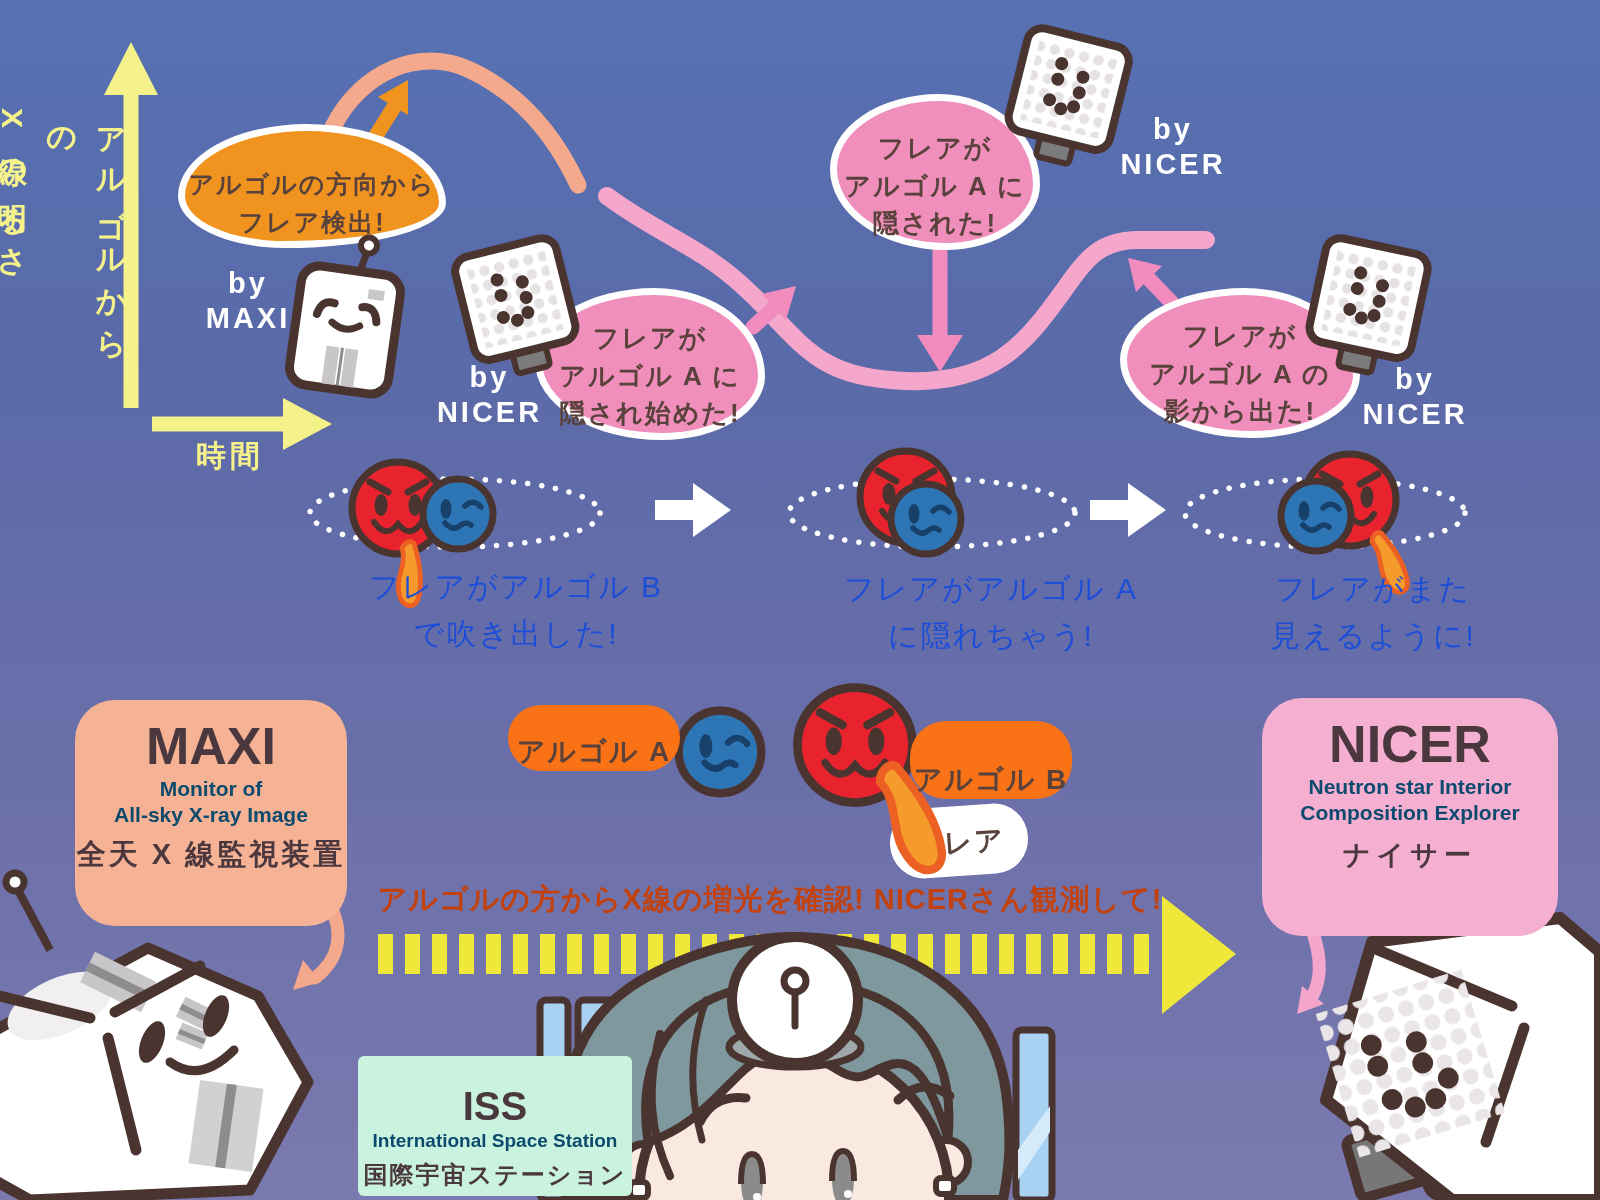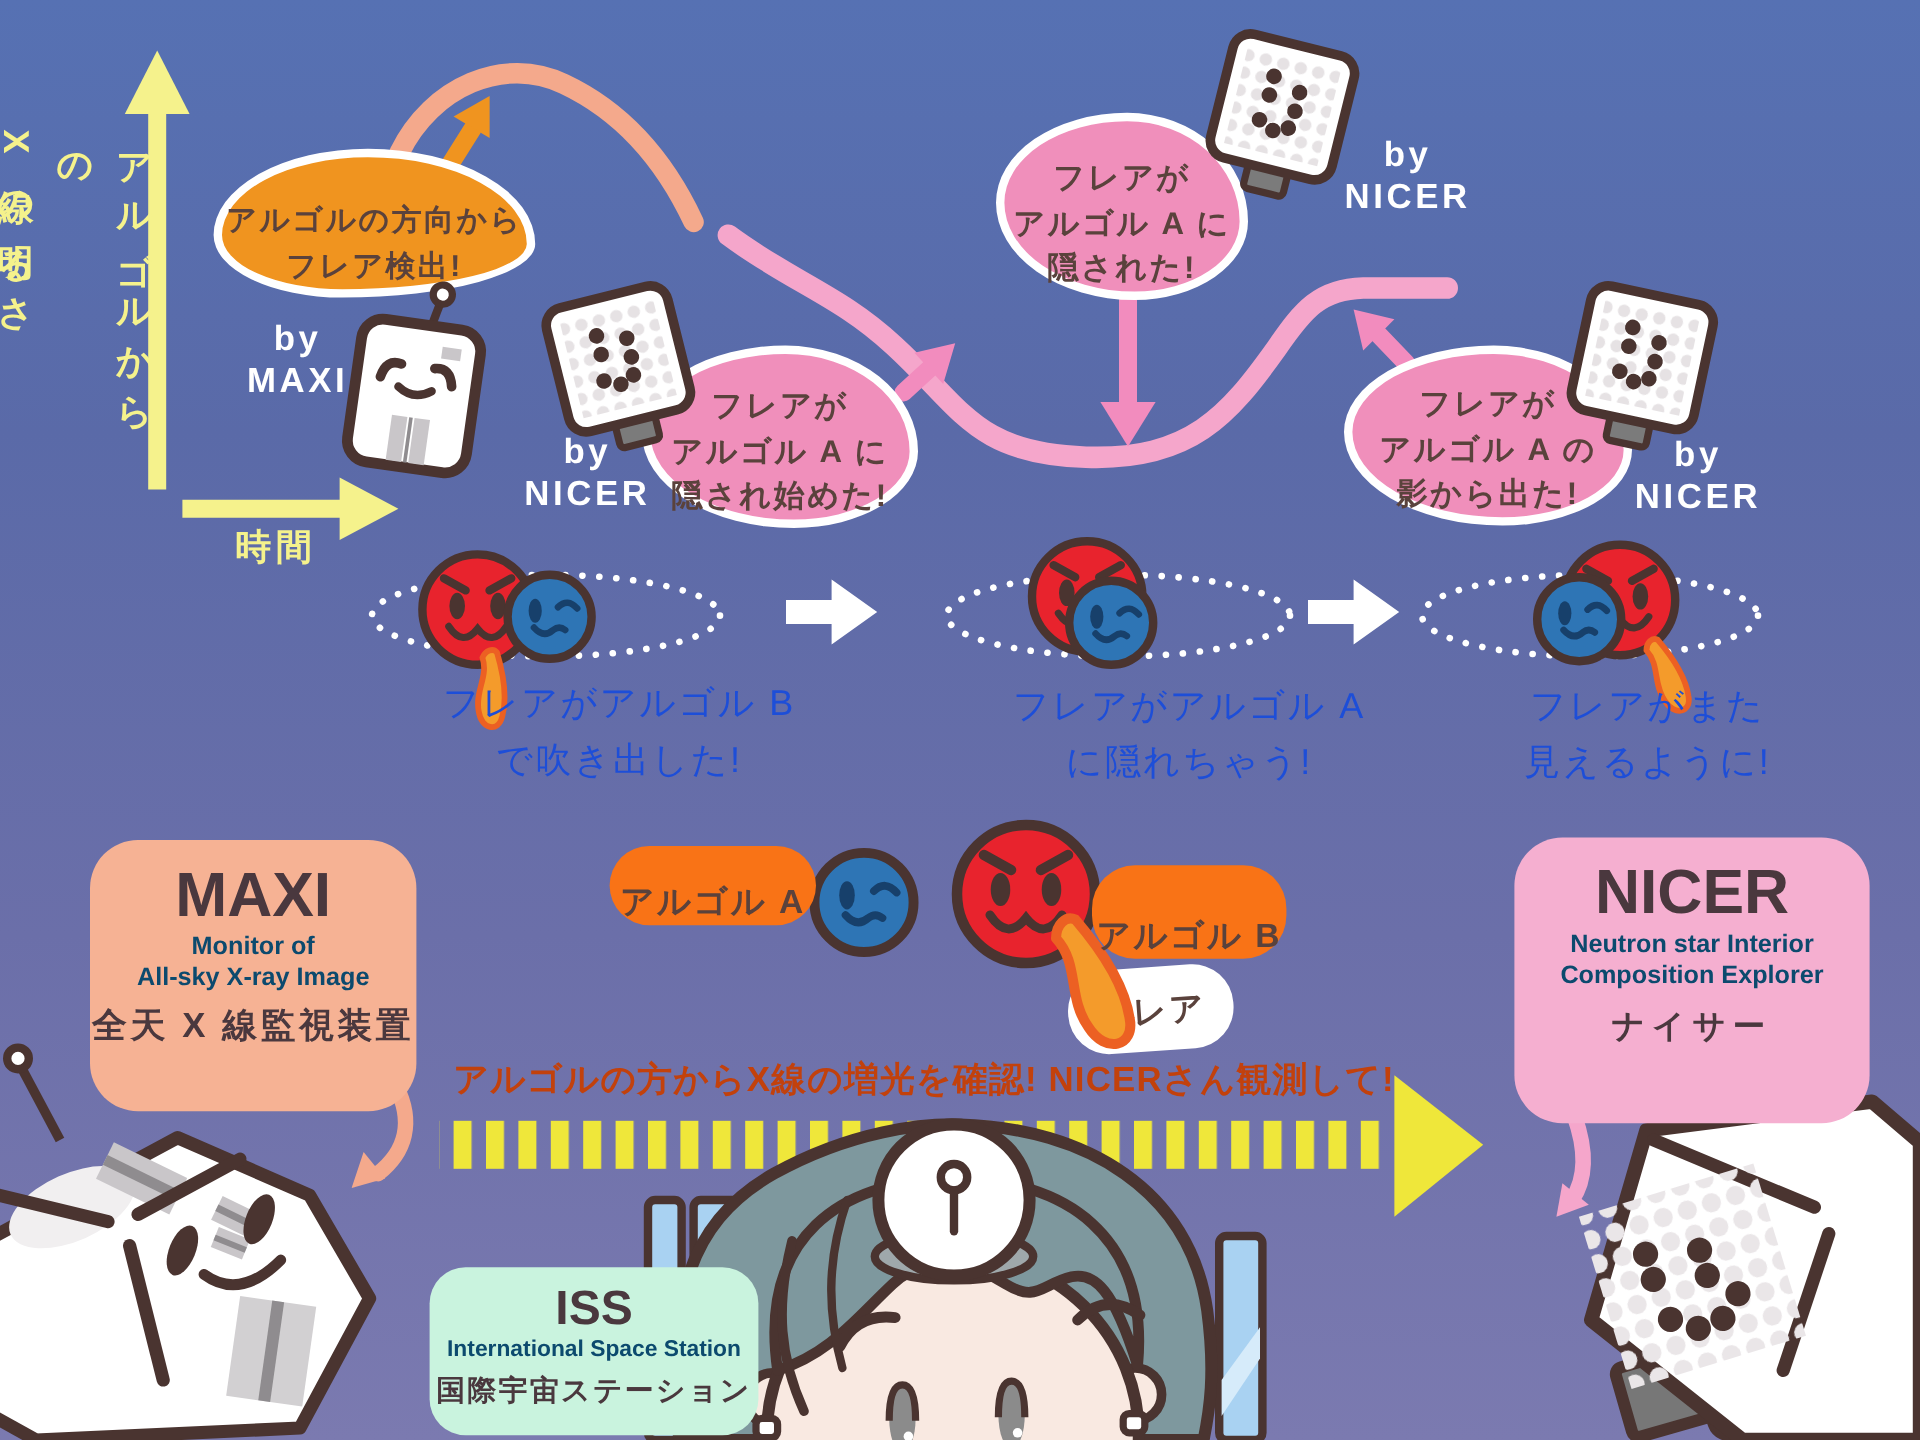--- a/index.html
+++ b/index.html
@@ -317,21 +317,21 @@
 
 <div class="overlay card" style="left:1262px;top:698px;width:296px;height:238px;background:#F5AFD0;padding-top:16px;">
   <div class="title" style="font-size:52px;">NICER</div>
   <div class="subtitle" style="font-size:21px;">Neutron star Interior
 Composition Explorer</div>
   <div class="kana" style="font-size:27px;margin-top:10px;">ナイサー</div>
 </div>
 
 <div class="overlay msg" style="left:360px;top:880px;width:820px;">アルゴルの方からX線の増光を確認! NICERさん観測して!</div>
 
-<div class="overlay card" style="left:358px;top:1056px;width:274px;height:140px;background:#C9F3DE;border-radius:30px;padding-top:12px;">
+<div class="overlay card" style="left:358px;top:1056px;width:274px;height:140px;background:#C9F3DE;border-radius:6px;padding-top:28px;">
   <div class="title" style="font-size:40px;">ISS</div>
   <div class="subtitle" style="font-size:19px;">International Space Station</div>
   <div class="desc" style="font-size:24px;margin-top:6px;letter-spacing:2px;">国際宇宙ステーション</div>
 </div>
 
 <svg class="icon-svg" style="left:275px;top:230px;" width="140" height="175" viewBox="-70 -100 140 175">
   <use href="#maxi-robot" transform="rotate(8)"></use>
 </svg>
 <svg class="icon-svg" style="left:436px;top:222px;" width="160" height="160" viewBox="-80 -80 160 160">
   <use href="#nicer-mini" transform="rotate(-14)"></use>

